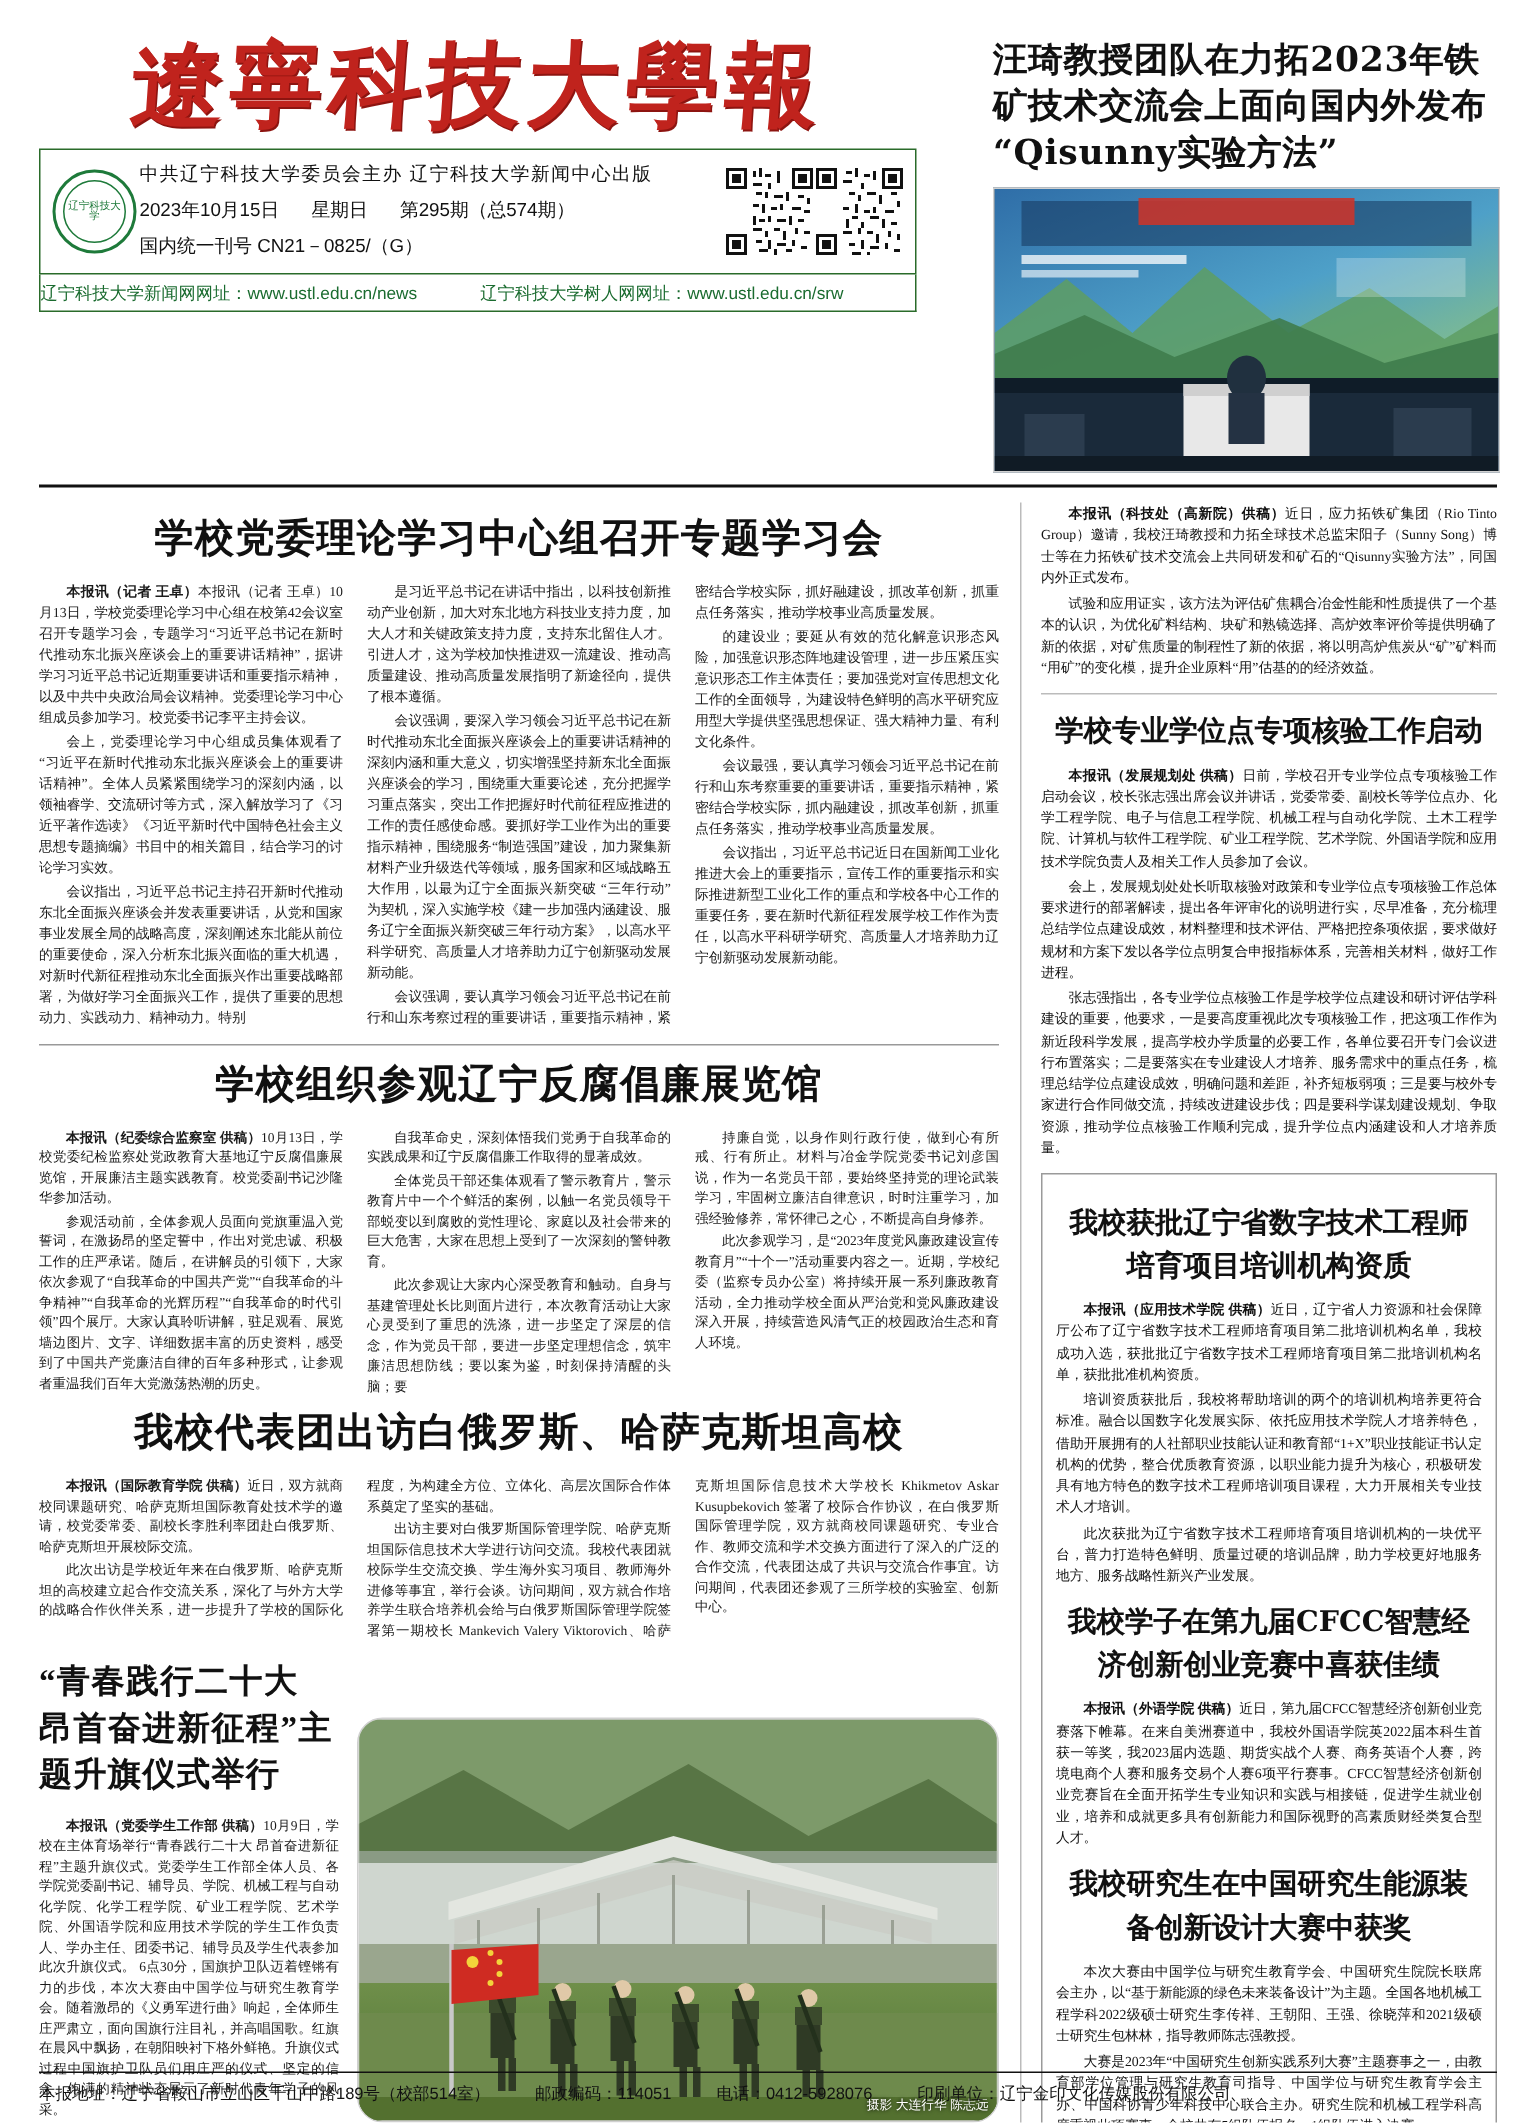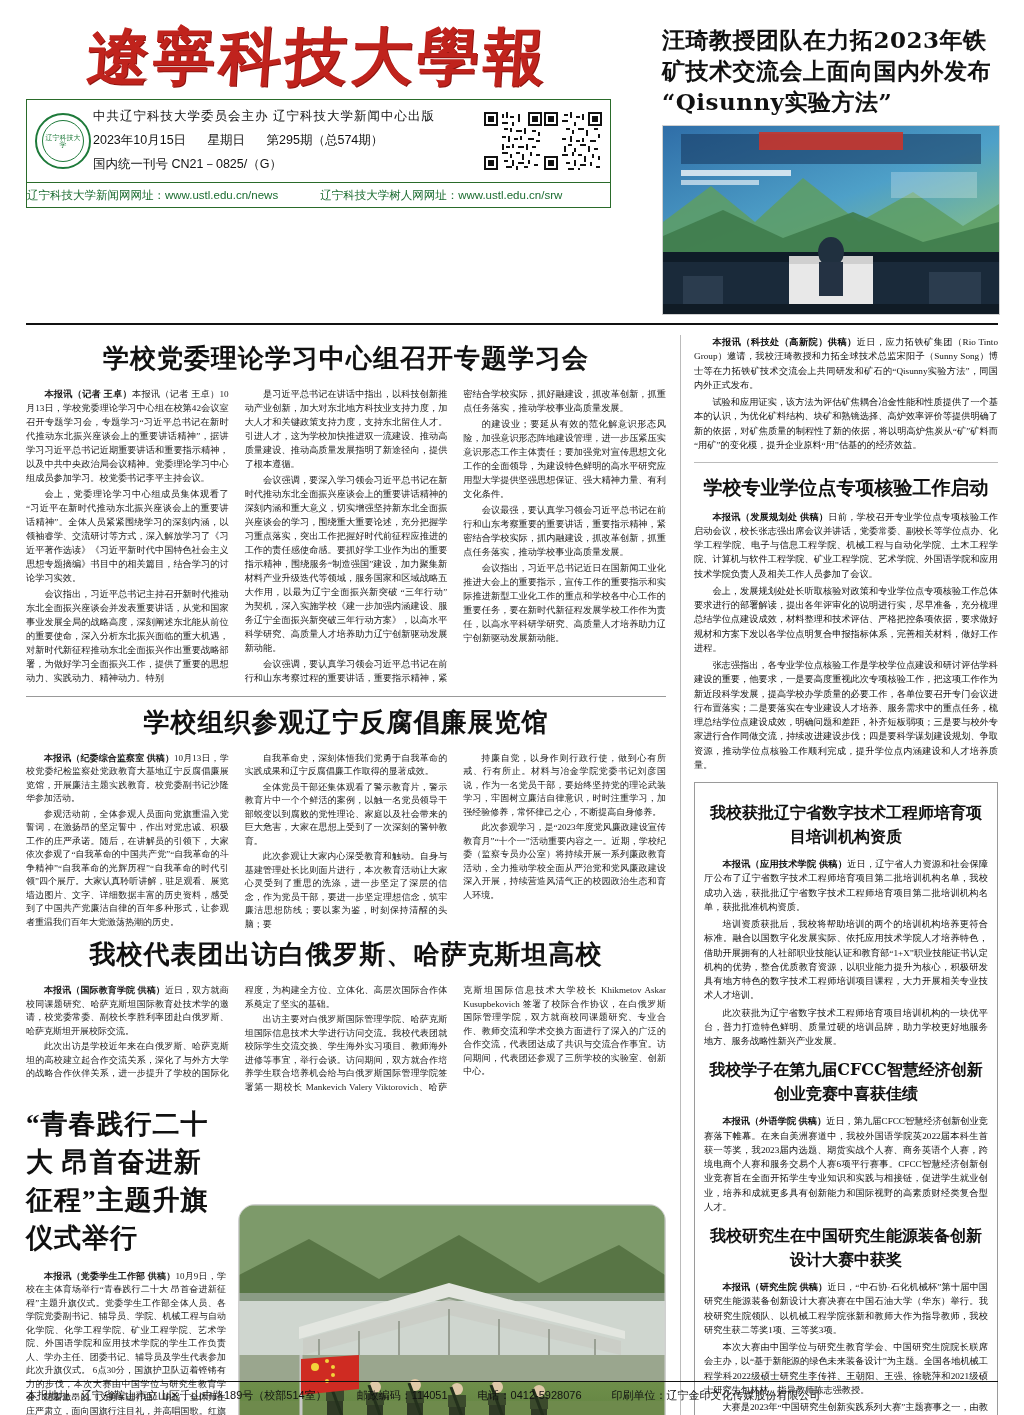--- a/index.html
+++ b/index.html
@@ -79,24 +79,24 @@
   .body-grid{display:flex;gap:14px;margin-top:10px;}
   .col{box-sizing:border-box;}
   .c-main{width:640px;}
   .c-side{width:336px;border-left:1px solid #bbb;padding-left:13px;}
 
   h2.art{
     text-align:center;font-weight:bold;
     font-family:Liberation Serif, serif;
     font-size:26px;letter-spacing:1px;margin:6px 0 12px 0;
   }
-  h2.art.sm{font-size:27px;}
+  h2.art.sm{font-size:22px;}
   h3.side{
     text-align:center;font-weight:bold;font-family:"DejaVu Serif",serif;
-    font-size:16px;line-height:1.5;margin:10px 0 8px 0;
+    font-size:19px;line-height:1.5;margin:10px 0 8px 0;
   }
 
   .cols3{column-count:3;column-gap:16px;column-rule:none;}
   .txt{
     font-size:9.2px;line-height:1.52;text-align:justify;
     font-family:"Liberation Serif",serif;
     color:#1a1a1a;
     text-justify:inter-ideograph;
   }
   .txt p{margin:0 0 2px 0;text-indent:2em;}
@@ -488,21 +488,20 @@
           <p>此次获批为辽宁省数字技术工程师培育项目培训机构的一块优平台，普力打造特色鲜明、质量过硬的培训品牌，助力学校更好地服务地方、服务战略性新兴产业发展。</p>
         </div>
 
         <h3 class="side">我校学子在第九届CFCC智慧经济创新创业竞赛中喜获佳绩</h3>
         <div class="side-txt">
           <p><span class="lead-tag">本报讯（外语学院 供稿）</span><span>近日，第九届CFCC智慧经济创新创业竞赛落下帷幕。在来自美洲赛道中，我校外国语学院英2022届本科生首获一等奖，我2023届内选题、期货实战个人赛、商务英语个人赛，跨境电商个人赛和服务交易个人赛6项平行赛事。CFCC智慧经济创新创业竞赛旨在全面开拓学生专业知识和实践与相接链，促进学生就业创业，培养和成就更多具有创新能力和国际视野的高素质财经类复合型人才。</span></p>
         </div>
 
         <h3 class="side">我校研究生在中国研究生能源装备创新设计大赛中获奖</h3>
         <div class="side-txt">
-          <p><span class="lead-tag">本报讯（研究生院 供稿）</span><span>近日，“中石协·石化机械杯”第十届中国研究生能源装备创新设计大赛决赛在中国石油大学（华东）举行。我校研究生院领队、以机械工程学院张新和教师大作为指导教师，我校研究生获二等奖1项、三等奖3项。</span></p>
           <p>本次大赛由中国学位与研究生教育学会、中国研究生院院长联席会主办，以“基于新能源的绿色未来装备设计”为主题。全国各地机械工程学科2022级硕士研究生李传祥、王朝阳、王强、徐晓萍和2021级硕士研究生包林林，指导教师陈志强教授。</p>
           <p>大赛是2023年“中国研究生创新实践系列大赛”主题赛事之一，由教育部学位管理与研究生教育司指导、中国学位与研究生教育学会主办、中国科协青少年科技中心联合主办。研究生院和机械工程学科高度重视此项赛事，全校共有5组队伍报名，1组队伍进入决赛。</p>
         </div>
       </div>
 
     </div>
   </div>
 
   <div class="footer">
     <span>本报地址：辽宁省鞍山市立山区千山中路189号（校部514室）</span>

